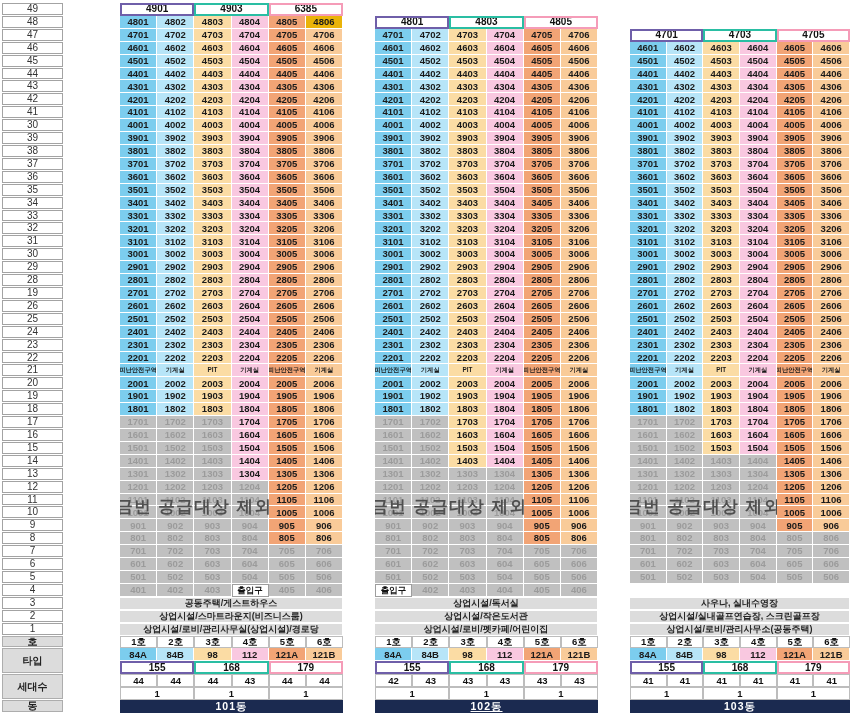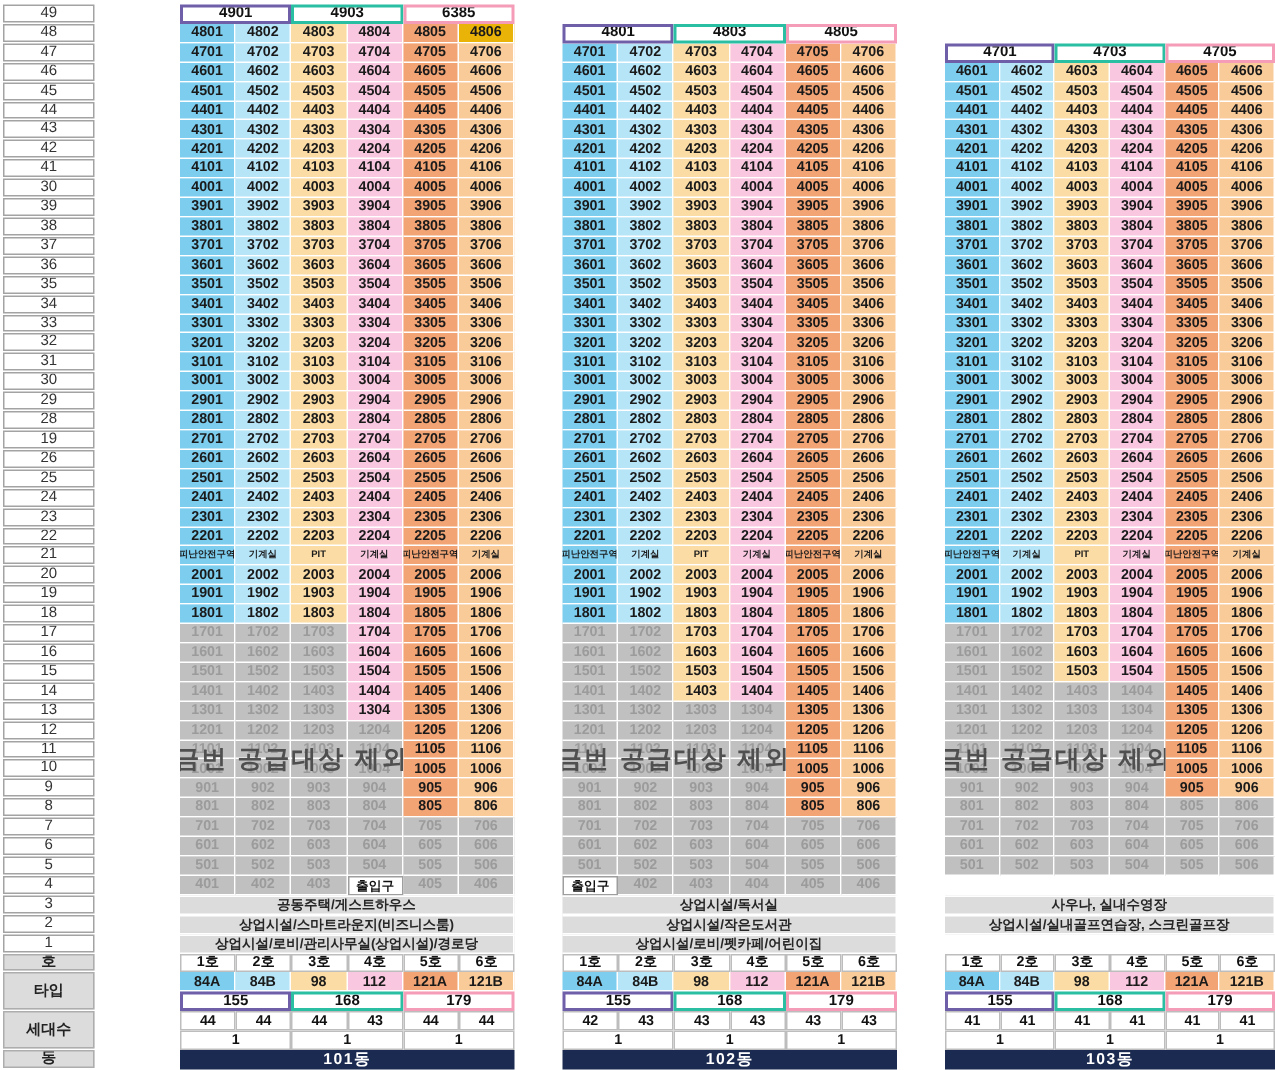--- a/index.html
+++ b/index.html
@@ -690,21 +690,21 @@
     <div class="cell areabox" style="grid-area: 52 / 5 / 53 / 7; border-color: rgb(245, 156, 184);">179</div>
     <div class="cell plain" style="grid-area: 53 / 1 / 54 / 2;">42</div>
     <div class="cell plain" style="grid-area: 53 / 2 / 54 / 3;">43</div>
     <div class="cell plain" style="grid-area: 53 / 3 / 54 / 4;">43</div>
     <div class="cell plain" style="grid-area: 53 / 4 / 54 / 5;">43</div>
     <div class="cell plain" style="grid-area: 53 / 5 / 54 / 6;">43</div>
     <div class="cell plain" style="grid-area: 53 / 6 / 54 / 7;">43</div>
     <div class="cell plain" style="grid-area: 54 / 1 / 55 / 3;">1</div>
     <div class="cell plain" style="grid-area: 54 / 3 / 55 / 5;">1</div>
     <div class="cell plain" style="grid-area: 54 / 5 / 55 / 7;">1</div>
-    <div class="cell navy" style="grid-area: 55 / 1 / 56 / 7; background: rgb(27, 42, 80);">102동</div>
+    <div class="cell navy" style="grid-area: 55 / 1 / 56 / 7; background: rgb(27, 42, 80); text-decoration: underline;">102동</div>
   </div>
 <div class="btable" id="b3">
     <div class="cell hdrbox" style="grid-area: 3 / 1 / 4 / 3; border-color: rgb(111, 95, 169);">4701</div>
     <div class="cell hdrbox" style="grid-area: 3 / 3 / 4 / 5; border-color: rgb(42, 190, 163);">4703</div>
     <div class="cell hdrbox" style="grid-area: 3 / 5 / 4 / 7; border-color: rgb(245, 156, 184);">4705</div>
     <div class="cell unit" style="grid-area: 4 / 1 / 5 / 2; background: rgb(124, 205, 238);">4601</div>
     <div class="cell unit" style="grid-area: 4 / 2 / 5 / 3; background: rgb(183, 229, 248);">4602</div>
     <div class="cell unit" style="grid-area: 4 / 3 / 5 / 4; background: rgb(251, 220, 164);">4603</div>
     <div class="cell unit" style="grid-area: 4 / 4 / 5 / 5; background: rgb(249, 200, 224);">4604</div>
     <div class="cell unit" style="grid-area: 4 / 5 / 5 / 6; background: rgb(242, 164, 117);">4605</div>
@@ -951,20 +951,21 @@
     <div class="cell unit gray" style="grid-area: 44 / 6 / 45 / 7; background: rgb(192, 192, 192);">606</div>
     <div class="cell unit gray" style="grid-area: 45 / 1 / 46 / 2; background: rgb(192, 192, 192);">501</div>
     <div class="cell unit gray" style="grid-area: 45 / 2 / 46 / 3; background: rgb(192, 192, 192);">502</div>
     <div class="cell unit gray" style="grid-area: 45 / 3 / 46 / 4; background: rgb(192, 192, 192);">503</div>
     <div class="cell unit gray" style="grid-area: 45 / 4 / 46 / 5; background: rgb(192, 192, 192);">504</div>
     <div class="cell unit gray" style="grid-area: 45 / 5 / 46 / 6; background: rgb(192, 192, 192);">505</div>
     <div class="cell unit gray" style="grid-area: 45 / 6 / 46 / 7; background: rgb(192, 192, 192);">506</div>
     <div class="cell excluded" style="grid-area: 39 / 1 / 41 / 5;">금번 공급대상 제외</div>
     <div class="cell commercial" style="grid-area: 47 / 1 / 48 / 7;">사우나, 실내수영장</div>
     <div class="cell commercial" style="grid-area: 48 / 1 / 49 / 7;">상업시설/실내골프연습장, 스크린골프장</div>
+    <div class="cell commercial" style="grid-area: 49 / 1 / 50 / 7;">상업시설/로비/관리사무소(공동주택)</div>
     <div class="cell plain" style="grid-area: 50 / 1 / 51 / 2;">1호</div>
     <div class="cell plain" style="grid-area: 50 / 2 / 51 / 3;">2호</div>
     <div class="cell plain" style="grid-area: 50 / 3 / 51 / 4;">3호</div>
     <div class="cell plain" style="grid-area: 50 / 4 / 51 / 5;">4호</div>
     <div class="cell plain" style="grid-area: 50 / 5 / 51 / 6;">5호</div>
     <div class="cell plain" style="grid-area: 50 / 6 / 51 / 7;">6호</div>
     <div class="cell unit" style="grid-area: 51 / 1 / 52 / 2; background: rgb(124, 205, 238);">84A</div>
     <div class="cell unit" style="grid-area: 51 / 2 / 52 / 3; background: rgb(183, 229, 248);">84B</div>
     <div class="cell unit" style="grid-area: 51 / 3 / 52 / 4; background: rgb(251, 220, 164);">98</div>
     <div class="cell unit" style="grid-area: 51 / 4 / 52 / 5; background: rgb(249, 200, 224);">112</div>

